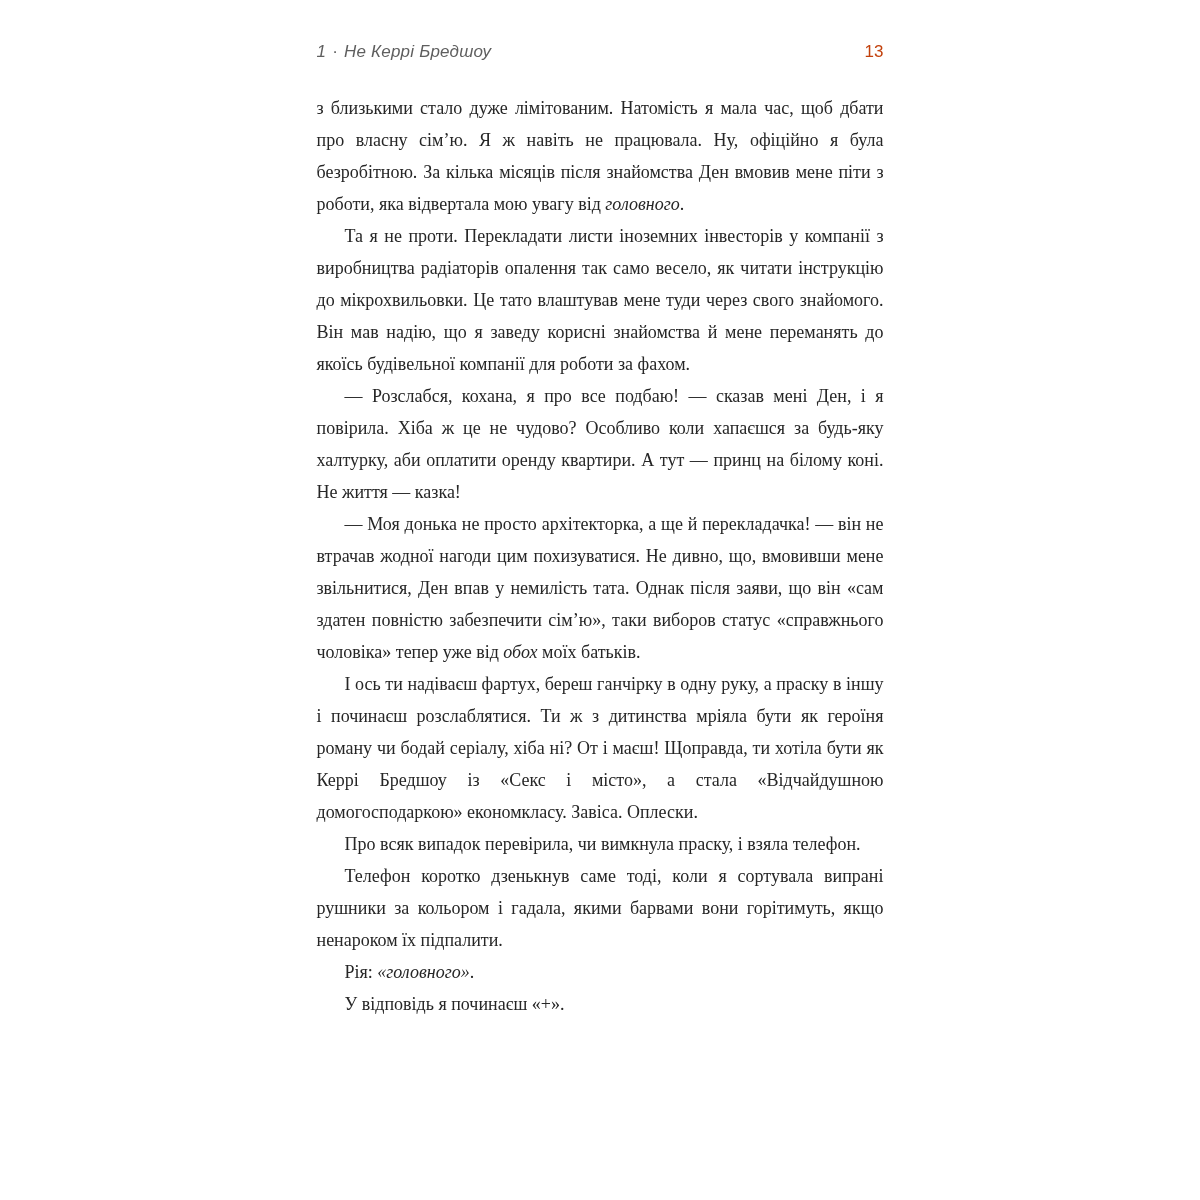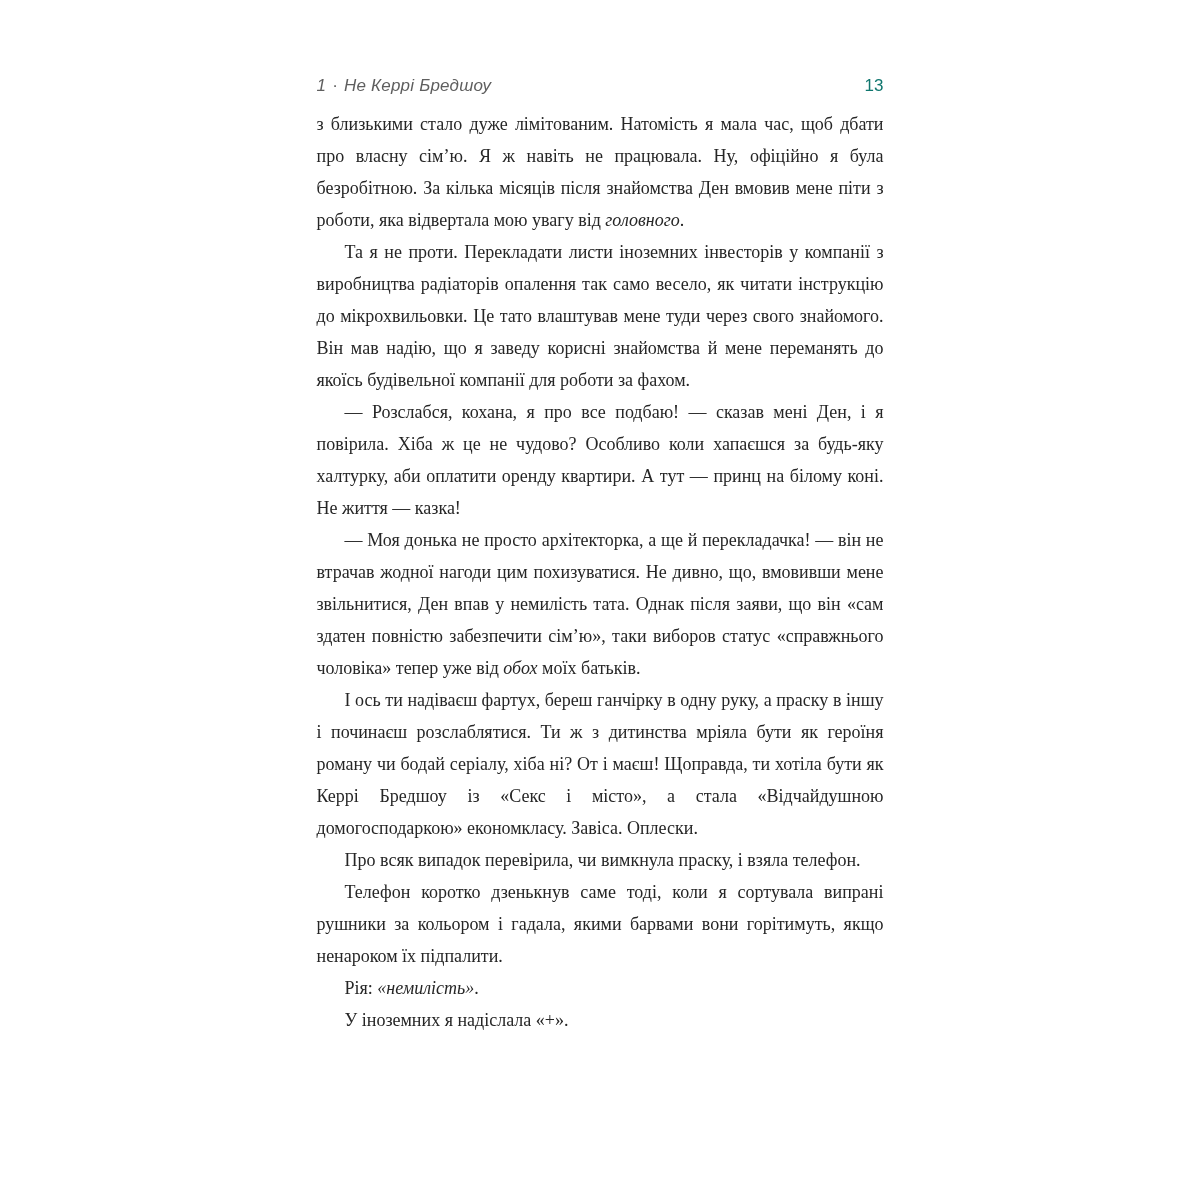--- a/index.html
+++ b/index.html
@@ -6,21 +6,21 @@
     margin: 0;
     padding: 0;
     background: #ffffff;
     width: 1200px;
     height: 1200px;
     overflow: hidden;
   }
   .page {
     width: 567px;
     margin: 0 auto;
-    padding-top: 58px;
+    padding-top: 42px;
     box-sizing: content-box;
   }
   .running-header {
     display: flex;
     justify-content: space-between;
     align-items: baseline;
     font-family: "Liberation Sans", "DejaVu Sans", sans-serif;
     font-size: 17px;
     color: #5f5f5f;
     height: 22px;
@@ -29,22 +29,21 @@
   .header-left {
     font-style: italic;
     letter-spacing: 0.2px;
   }
   .header-left .sep {
     padding: 0 6px;
     font-style: normal;
   }
   .page-num {
     font-style: normal;
-    color: #0f766e;
-    margin-top: 18px;
+    color: #c2410c;
   }
   .body-text {
     font-family: "Liberation Serif", "DejaVu Serif", serif;
     font-size: 18px;
     line-height: 32px;
     color: #262626;
     text-align: justify;
   }
   .body-text p.para {
     margin: 0;
@@ -68,16 +67,16 @@
   </div>
 
   <div class="body-text">
       <p class="para"><span>з близькими стало дуже лімітованим. Натомість я мала час, щоб дбати про власну сім’ю. Я ж навіть не працювала. Ну, офіційно я була безробітною. За кілька місяців після знайомства Ден вмовив мене піти з роботи, яка відвертала мою увагу від </span><em>головного</em><span>.</span></p>
       <p class="para indent"><span>Та я не проти. Перекладати листи іноземних інвесторів у компанії з виробництва радіаторів опалення так само весело, як читати інструкцію до мікрохвильовки. Це тато влаштував мене туди через свого знайомого. Він мав надію, що я заведу корисні знайомства й мене переманять до якоїсь будівельної компанії для роботи за фахом.</span></p>
       <p class="para indent"><span>— Розслабся, кохана, я про все подбаю! — сказав мені Ден, і я повірила. Хіба ж це не чудово? Особливо коли хапаєшся за будь-яку халтурку, аби оплатити оренду квартири. А тут — принц на білому коні. Не життя — казка!</span></p>
       <p class="para indent"><span>— Моя донька не просто архітекторка, а ще й перекладачка! — він не втрачав жодної нагоди цим похизуватися. Не дивно, що, вмовивши мене звільнитися, Ден впав у немилість тата. Однак після заяви, що він «сам здатен повністю забезпечити сім’ю», таки виборов статус «справжнього чоловіка» тепер уже від </span><em>обох</em><span> моїх батьків.</span></p>
       <p class="para indent"><span>І ось ти надіваєш фартух, береш ганчірку в одну руку, а праску в іншу і починаєш розслаблятися. Ти ж з дитинства мріяла бути як героїня роману чи бодай серіалу, хіба ні? От і маєш! Щоправда, ти хотіла бути як Керрі Бредшоу із «Секс і місто», а стала «Відчайдушною домогосподаркою» економкласу. Завіса. Оплески.</span></p>
       <p class="para indent"><span>Про всяк випадок перевірила, чи вимкнула праску, і взяла телефон.</span></p>
       <p class="para indent"><span>Телефон коротко дзенькнув саме тоді, коли я сортувала випрані рушники за кольором і гадала, якими барвами вони горітимуть, якщо ненароком їх підпалити.</span></p>
-      <p class="para indent"><span>Рія: </span><em>«немилість»</em><span>.</span></p>
-      <p class="para indent"><span>У іноземних я надіслала «+».</span></p>
+      <p class="para indent"><span>Рія: </span><em>«головного»</em><span>.</span></p>
+      <p class="para indent"><span>У відповідь я починаєш «+».</span></p>
     </div>
 </div>
 
 </body></html>

